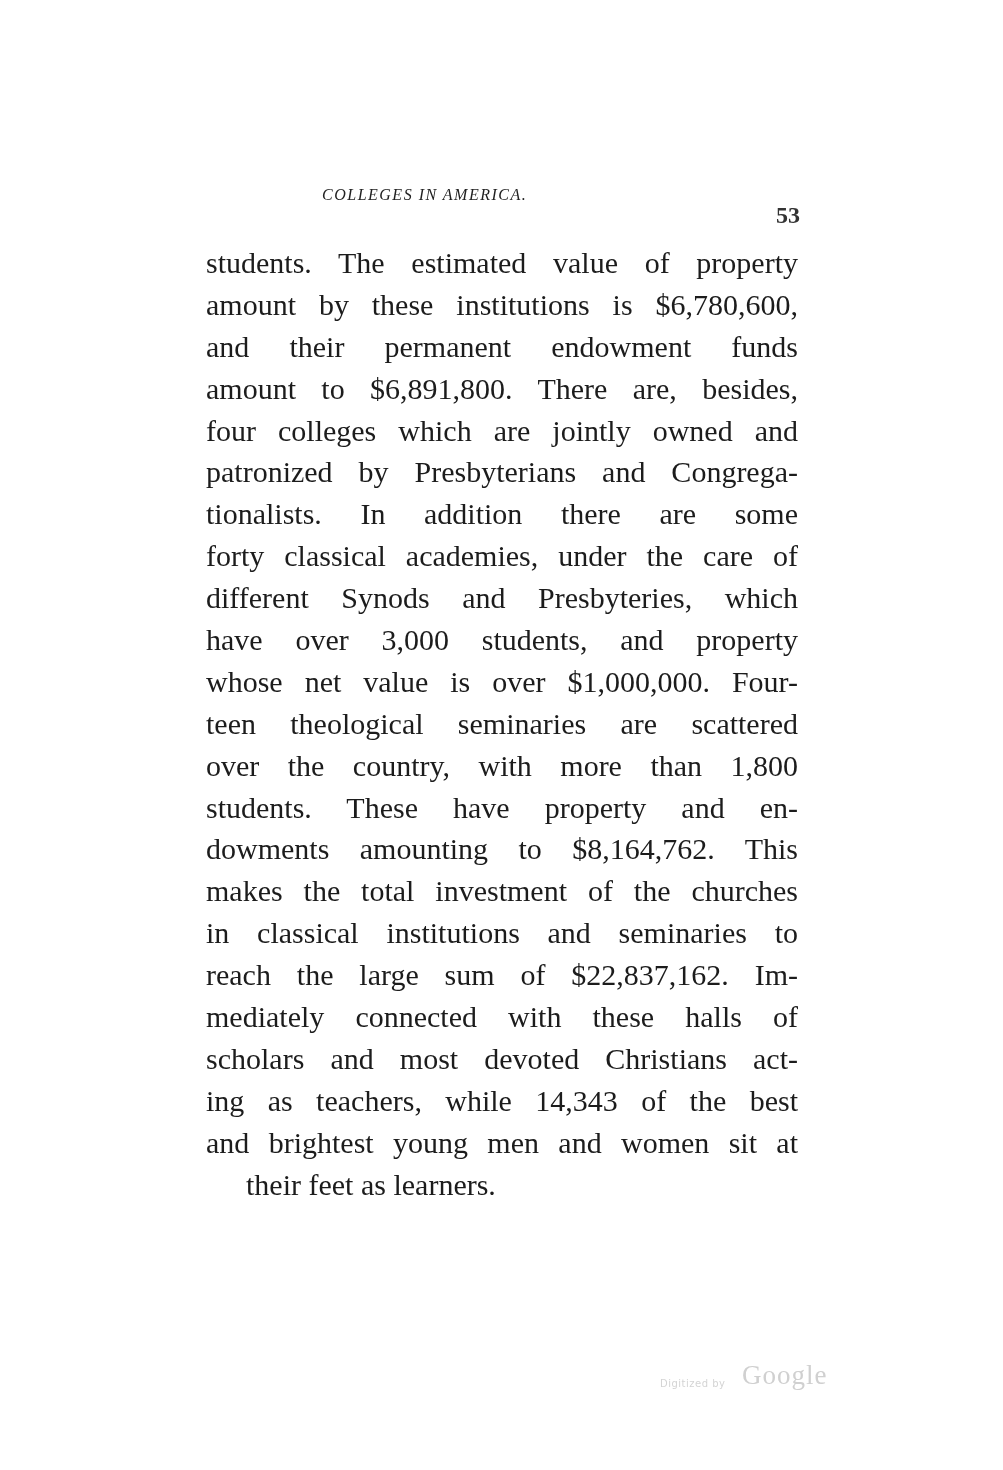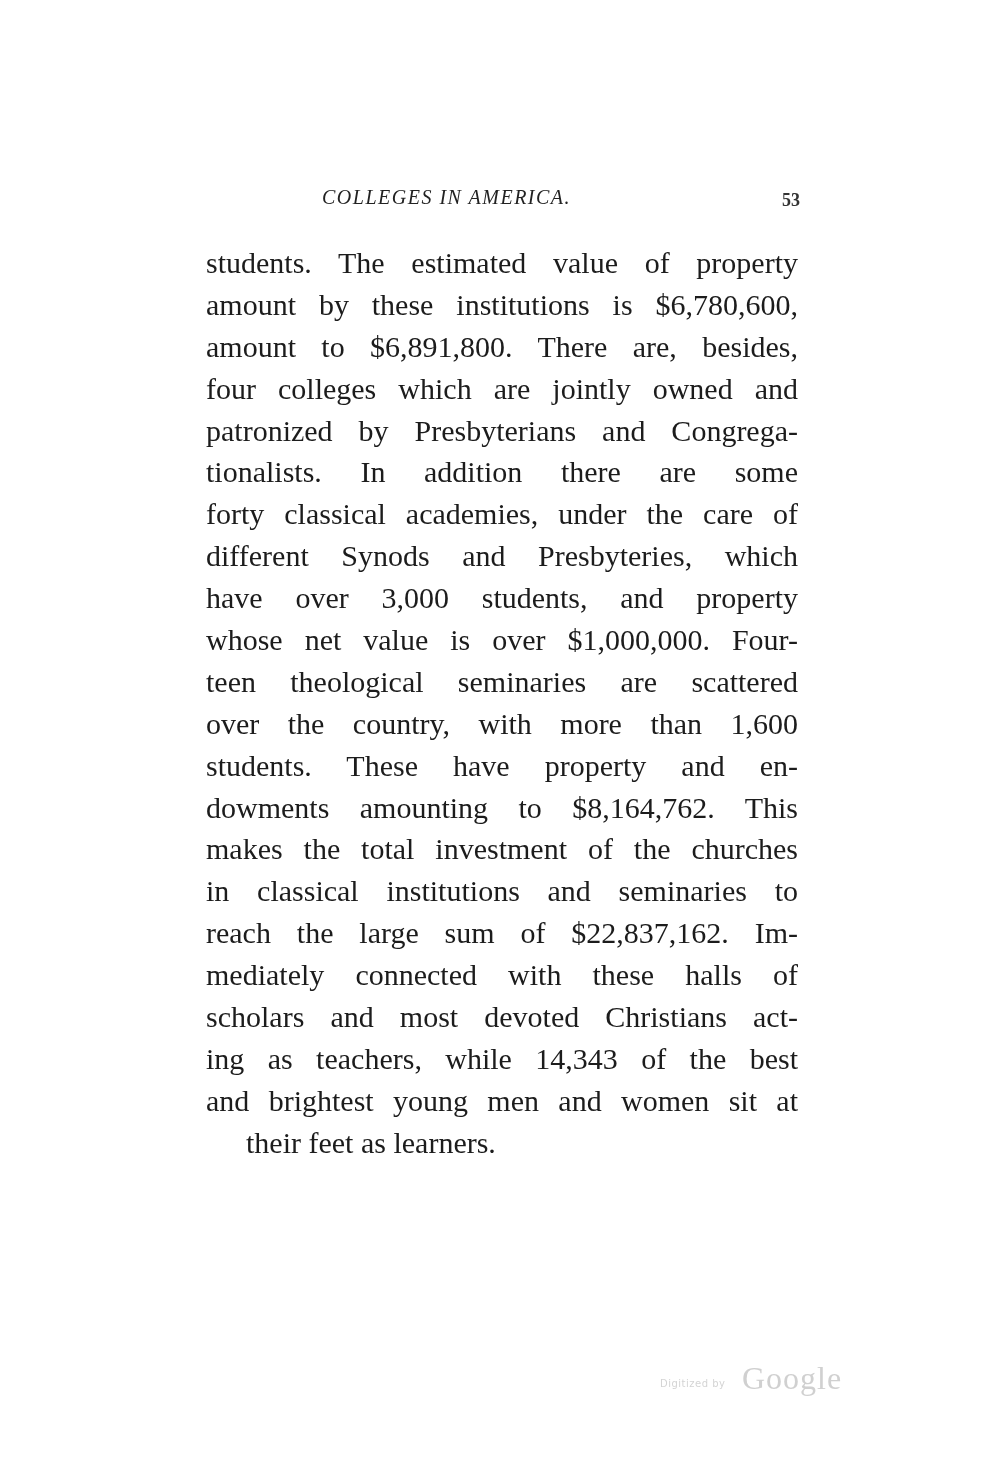--- a/index.html
+++ b/index.html
@@ -28,30 +28,30 @@
       left: 322px;
       width: 480px;
       height: 30px;
     }
     .running-title {
       position: absolute;
       left: 0;
       top: 0;
       font-family: "Liberation Serif", serif;
       font-style: italic;
-      font-size: 20px;
+      font-size: 16px;
       letter-spacing: 1.5px;
       color: #222;
     }
     .page-number {
       position: absolute;
       right: 2px;
-      top: 4px;
+      top: 16px;
       font-family: "Liberation Serif", serif;
-      font-size: 18px;
+      font-size: 24px;
       font-weight: bold;
       color: #333;
     }
     .body-text {
       position: absolute;
       left: 206px;
       top: 242px;
       width: 592px;
     }
     .line {
@@ -84,48 +84,49 @@
       top: 18px;
       font-size: 10px;
       letter-spacing: 0.5px;
       color: #d4d4d4;
     }
     .wm-google {
       position: absolute;
       left: 82px;
       top: 0;
       font-family: "Liberation Serif", serif;
-      font-size: 32px;
+      font-size: 27px;
       color: #d0d0d0;
       letter-spacing: 1px;
     }
   </style>
 </head>
 <body>
 
 <div class="page">
 
   <div class="running-head">
     <span class="running-title">COLLEGES IN AMERICA.</span>
     <span class="page-number">53</span>
   </div>
 
   <div class="body-text">
     <span class="line">students. The estimated value of property</span>
     <span class="line">amount by these institutions is $6,780,600,</span>
+    <span class="line">and their permanent endowment funds</span>
     <span class="line">amount to $6,891,800. There are, besides,</span>
     <span class="line">four colleges which are jointly owned and</span>
     <span class="line">patronized by Presbyterians and Congrega-</span>
     <span class="line">tionalists. In addition there are some</span>
     <span class="line">forty classical academies, under the care of</span>
     <span class="line">different Synods and Presbyteries, which</span>
     <span class="line">have over 3,000 students, and property</span>
     <span class="line">whose net value is over $1,000,000. Four-</span>
     <span class="line">teen theological seminaries are scattered</span>
-    <span class="line">over the country, with more than 1,600</span>
+    <span class="line">over the country, with more than 1,800</span>
     <span class="line">students. These have property and en-</span>
     <span class="line">dowments amounting to $8,164,762. This</span>
     <span class="line">makes the total investment of the churches</span>
     <span class="line">in classical institutions and seminaries to</span>
     <span class="line">reach the large sum of $22,837,162. Im-</span>
     <span class="line">mediately connected with these halls of</span>
     <span class="line">scholars and most devoted Christians act-</span>
     <span class="line">ing as teachers, while 14,343 of the best</span>
     <span class="line">and brightest young men and women sit at</span>
     <span class="line last">their feet as learners.</span>

